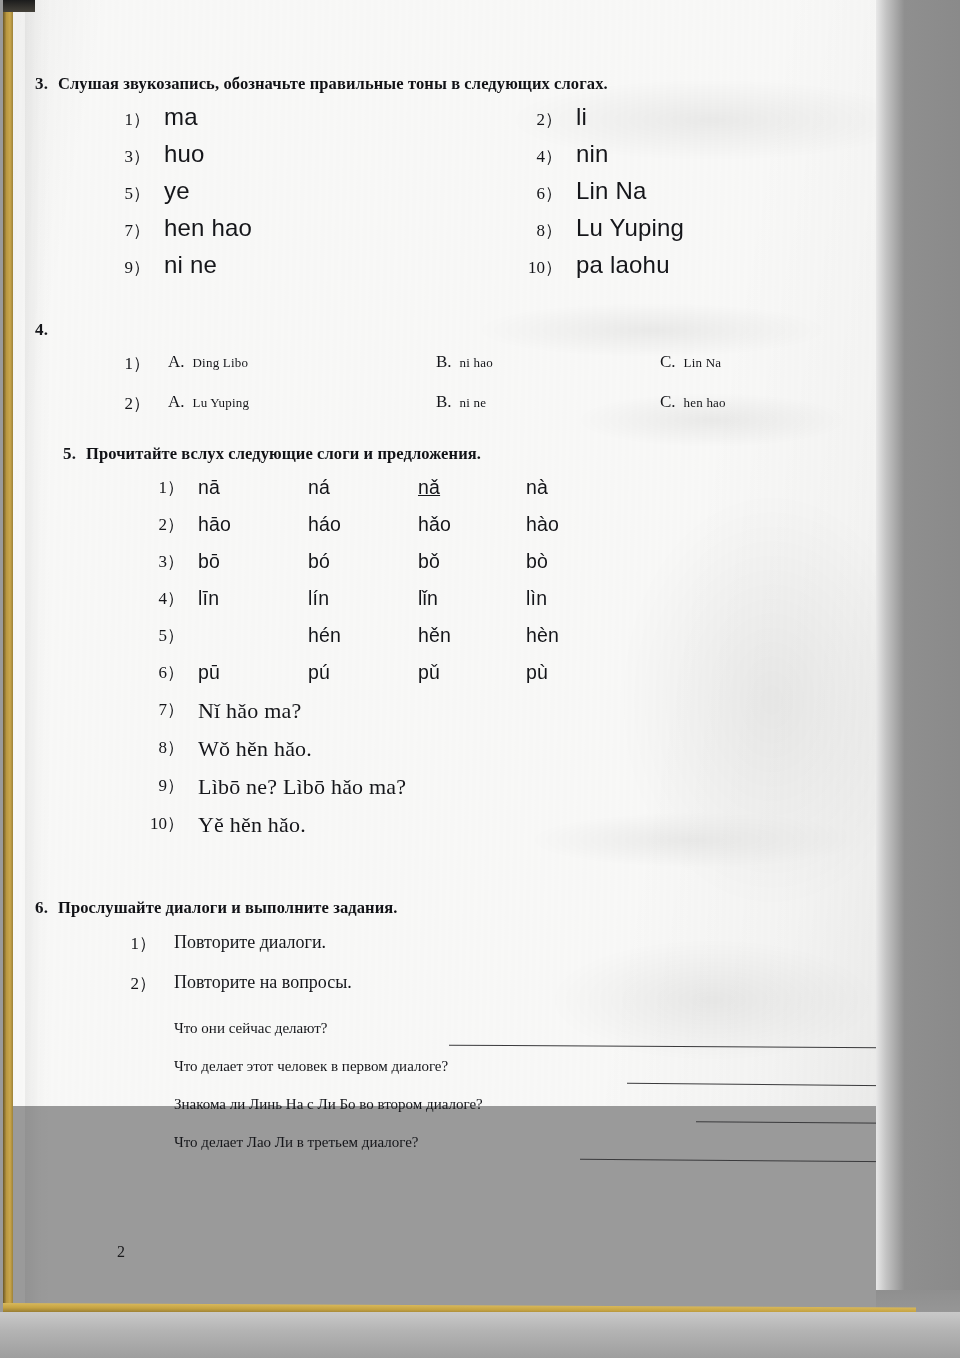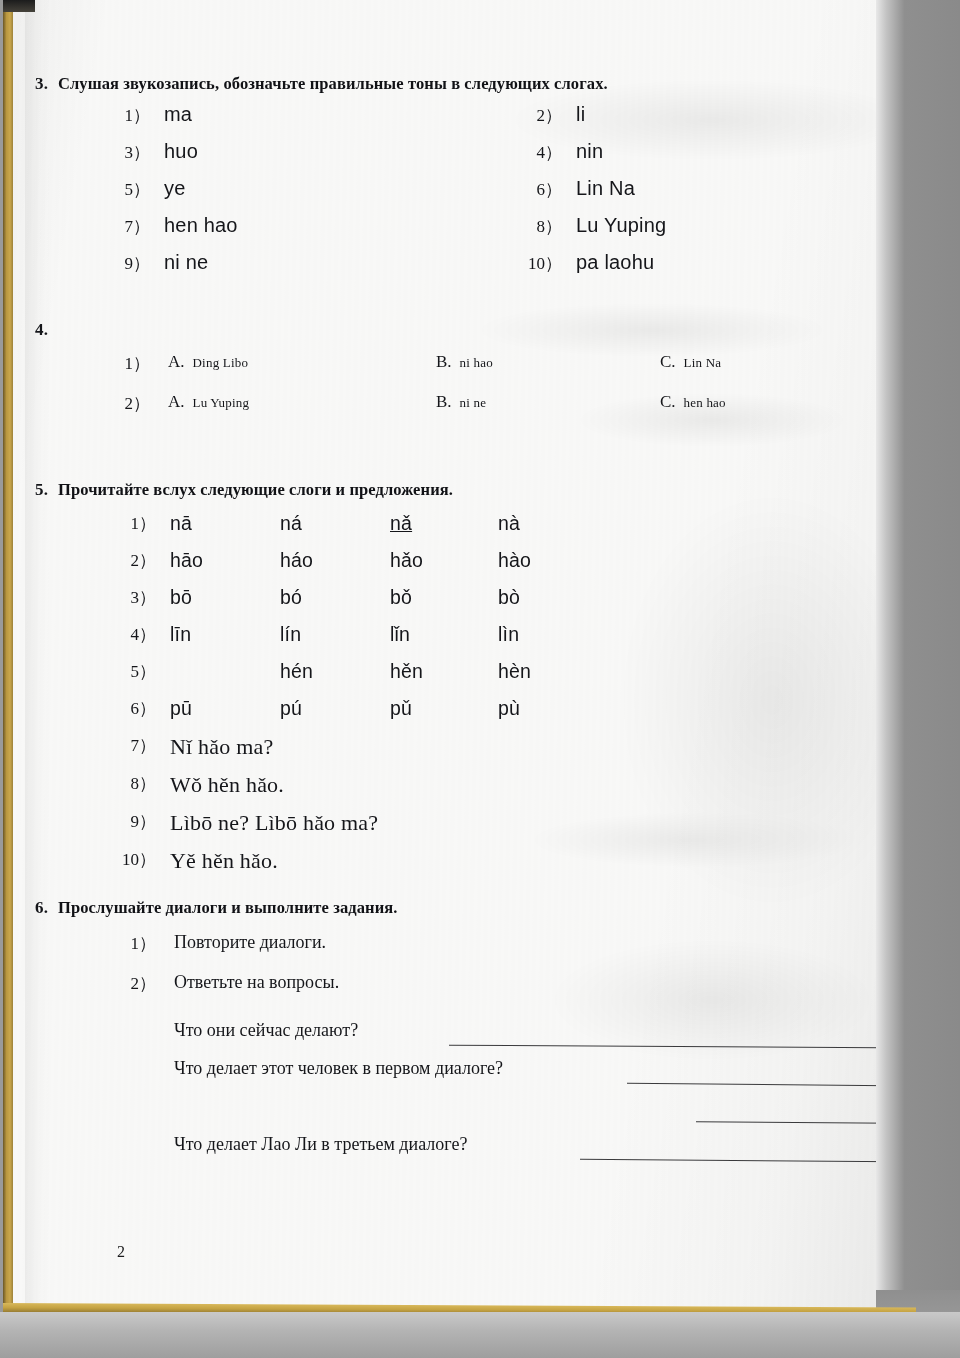--- a/index.html
+++ b/index.html
@@ -16,21 +16,21 @@
     background: #9a9a9a;
     font-family: "Liberation Serif", serif;
   }
 
   
   .paper {
     position: absolute;
     left: 12px;
     top: 0;
     width: 874px;
-    height: 1310px;
+    height: 1106px;
     background:
       linear-gradient(100deg, rgba(0,0,0,0.035) 0%, rgba(0,0,0,0) 9%, rgba(0,0,0,0) 72%, rgba(0,0,0,0.02) 88%, rgba(0,0,0,0.06) 100%),
       #f8f8f7;
   }
   
   .bleed {
     position: absolute;
     inset: 0;
     opacity: 0.055;
     background:
@@ -145,21 +145,21 @@
   }
   .sy-idx {
     font-family: "Liberation Serif", serif;
     font-size: 17px;
     text-align: right;
     width: 40px;
     flex: none;
   }
   .sy-txt {
     font-family: "Liberation Sans", sans-serif;
-    font-size: 20px;
+    font-size: 24px;
     padding-left: 14px;
     letter-spacing: 0.2px;
   }
 
   
   .opt-row {
     position: relative;
     height: 40px;
   }
   .opt-idx {
@@ -252,21 +252,21 @@
 
   .q-row {
     position: relative;
     height: 38px;
   }
   .q-txt {
     position: absolute;
     left: 162px;
     top: 2px;
     font-family: "Liberation Serif", serif;
-    font-size: 18px;
+    font-size: 15px;
     white-space: nowrap;
   }
   .q-line {
     position: absolute;
     height: 0;
     border-bottom: 1.3px solid #3a3a3c;
     top: 28px;
   }
 
   .page-no {
@@ -387,21 +387,21 @@
               <span class="opt-text">ni ne</span>
             </div>
             <div class="opt-item" style="left:648px;">
               <span class="opt-letter">C.</span>
               <span class="opt-text">hen hao</span>
             </div>
           </div>
         </div>
       </div>
 
-      <div class="ex" id="ex5" style="top:480px;">
+      <div class="ex" id="ex5" style="top:444px;margin-left:28px;">
         <div class="ex-head">
           <span class="ex-num">5.</span>
           <span class="ex-title">Прочитайте вслух следующие слоги и предложения.</span>
         </div>
 
         <div style="margin-top:12px;">
 
           <div class="tone-row">
             <span class="tone-idx">1）</span>
             <span class="tone-cell" style="left:158px;">nā</span>
@@ -476,37 +476,38 @@
           <span class="ex-title">Прослушайте диалоги и выполните задания.</span>
         </div>
 
         <div style="margin-top:14px;">
           <div class="sub-row">
             <span class="sub-idx">1）</span>
             <span class="sub-txt">Повторите диалоги.</span>
           </div>
           <div class="sub-row">
             <span class="sub-idx">2）</span>
-            <span class="sub-txt">Ответьте на вопросы.</span>
+            <span class="sub-txt">Повторите на вопросы.</span>
           </div>
         </div>
 
         <div style="margin-top:6px;">
 
           <div class="q-row">
             <span class="q-txt">Что они сейчас делают?</span>
             <span class="q-line" style="left:437px;width:432px;transform:rotate(0.35deg);"></span>
           </div>
 
           <div class="q-row">
             <span class="q-txt">Что делает этот человек в первом диалоге?</span>
             <span class="q-line" style="left:615px;width:262px;transform:rotate(0.5deg);"></span>
           </div>
 
           <div class="q-row">
+            <span class="q-txt">Знакома ли Линь На с Ли Бо во втором диалоге?</span>
             <span class="q-line" style="left:684px;width:198px;transform:rotate(0.5deg);"></span>
           </div>
 
           <div class="q-row">
             <span class="q-txt">Что делает Лао Ли в третьем диалоге?</span>
             <span class="q-line" style="left:568px;width:318px;transform:rotate(0.45deg);"></span>
           </div>
 
         </div>
       </div>

